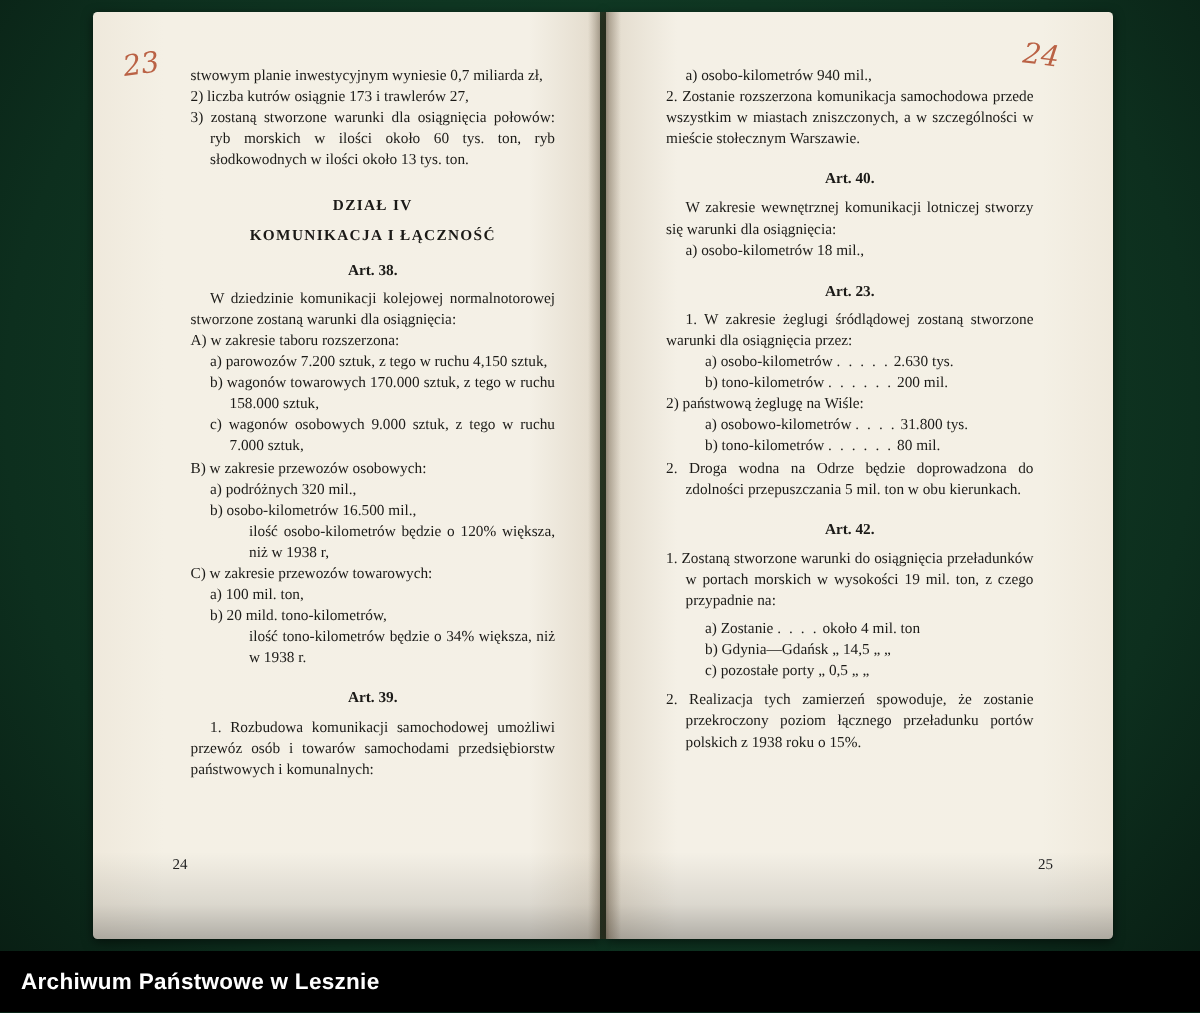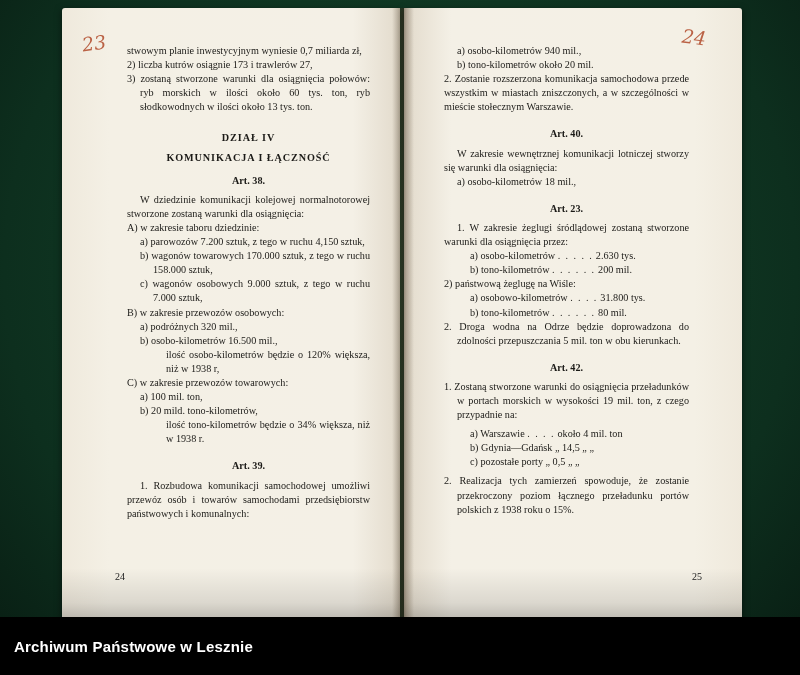--- a/index.html
+++ b/index.html
@@ -113,21 +113,21 @@
   }
   .mark.l { left: 20px; top: 24px; }
   .mark.r { right: 36px; top: 18px; transform: rotate(7deg); }
 
   
   .watermark {
     position: absolute;
     left: 0;
     bottom: 0;
     width: 800px;
-    height: 58px;
+    height: 41px;
     background: #000;
     display: flex;
     align-items: center;
     margin-top: 48px;
   }
   .watermark span {
     color: #fff;
     font-family: "Liberation Sans", sans-serif;
     font-size: 15px;
     font-weight: bold;
@@ -153,21 +153,21 @@
 
         <div class="gap-xl"></div>
         <p class="bold spaced">DZIAŁ IV</p>
         <div class="gap-s"></div>
         <p class="center bold spaced">KOMUNIKACJA I ŁĄCZNOŚĆ</p>
         <div class="gap-m"></div>
         <p class="head-art">Art. 38.</p>
         <div class="gap-s"></div>
 
         <p class="indent">W dziedzinie komunikacji kolejowej normalnotorowej stworzone zostaną warunki dla osiągnięcia:</p>
-        <p class="hang1">A) w zakresie taboru dziedzinie:</p>
+        <p class="hang1">A) w zakresie taboru rozszerzona:</p>
         <p class="hang2">a) parowozów 7.200 sztuk, z tego w ruchu 4,150 sztuk,</p>
         <p class="hang2">b) wagonów towarowych 170.000 sztuk, z tego w ruchu 158.000 sztuk,</p>
         <p class="hang2">c) wagonów osobowych 9.000 sztuk, z tego w ruchu 7.000 sztuk,</p>
         <p class="hang1">B) w zakresie przewozów osobowych:</p>
         <p class="hang2">a) podróżnych 320 mil.,</p>
         <p class="hang2">b) osobo-kilometrów 16.500 mil.,</p>
         <p class="lvl3">ilość osobo-kilometrów będzie o 120% większa, niż w 1938 r,</p>
         <p class="hang1">C) w zakresie przewozów towarowych:</p>
         <p class="hang2">a) 100 mil. ton,</p>
         <p class="hang2">b) 20 mild. tono-kilometrów,</p>
@@ -181,21 +181,20 @@
 
       <div class="pageno">24</div>
       <div class="page-bottom-shade"></div>
     </div>
 
     <div class="page right">
       <div class="mark r">24</div>
 
       <div class="text-col">
         <p class="hang2">a) osobo-kilometrów 940 mil.,</p>
-        <p class="hang2">b) tono-kilometrów około 20 mil.</p>
         <p>2. Zostanie rozszerzona komunikacja samochodowa przede wszystkim w miastach zniszczonych, a w szczególności w mieście stołecznym Warszawie.</p>
 
         <div class="gap-l"></div>
         <p class="head-art">Art. 40.</p>
         <div class="gap-s"></div>
         <p class="indent">W zakresie wewnętrznej komunikacji lotniczej stworzy się warunki dla osiągnięcia:</p>
         <p class="hang2">a) osobo-kilometrów 18 mil.,</p>
 
         <div class="gap-l"></div>
         <p class="head-art">Art. 23.</p>
@@ -225,21 +224,21 @@
         </p>
         <p class="hang1">2. Droga wodna na Odrze będzie doprowadzona do zdolności przepuszczania 5 mil. ton w obu kierunkach.</p>
 
         <div class="gap-l"></div>
         <p class="head-art">Art. 42.</p>
         <div class="gap-s"></div>
         <p class="hang1">1. Zostaną stworzone warunki do osiągnięcia przeładunków w portach morskich w wysokości 19 mil. ton, z czego przypadnie na:</p>
 
         <div class="gap-s"></div>
         <p class="lvl2">
-          <span>a) Warszawie</span>
+          <span>a) Zostanie</span>
           <span class="dotfill">. . . .</span>
           <span>około   4   mil. ton</span>
         </p>
         <p class="lvl2">
           <span>b) Gdynia—Gdańsk</span>
           <span>„     14,5   „     „</span>
         </p>
         <p class="lvl2">
           <span>c) pozostałe porty</span>
           <span>„      0,5   „     „</span>

